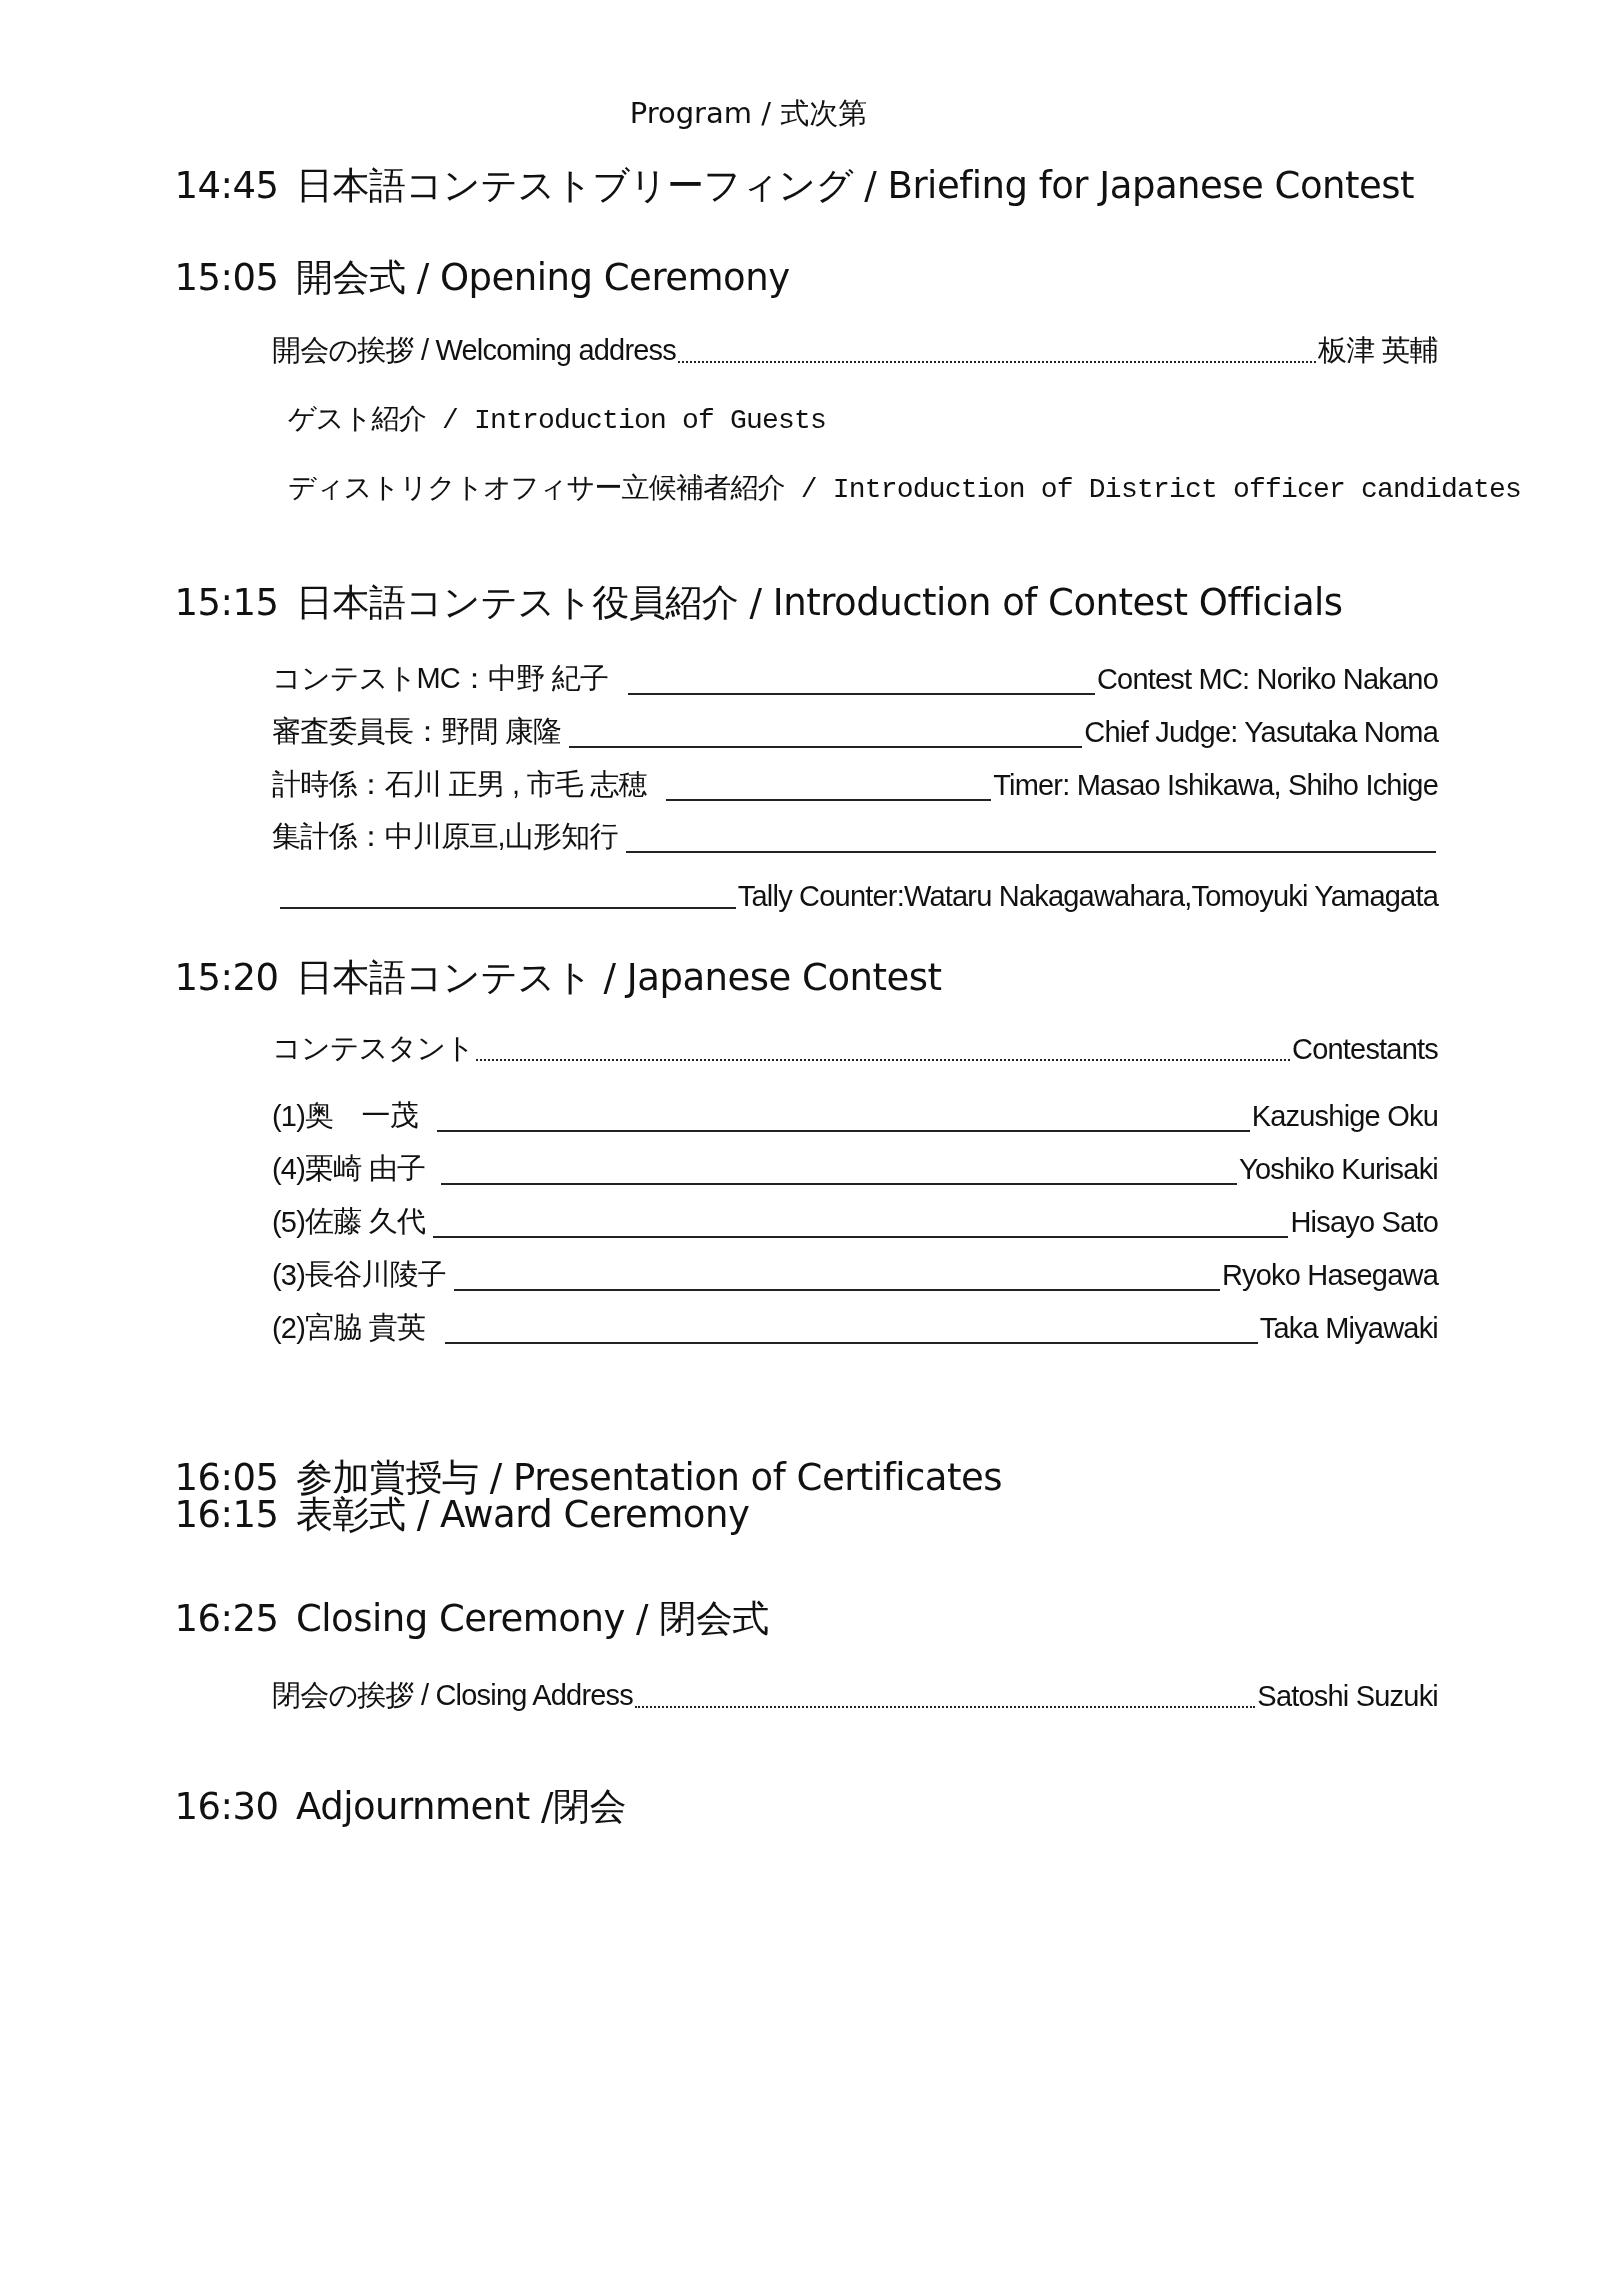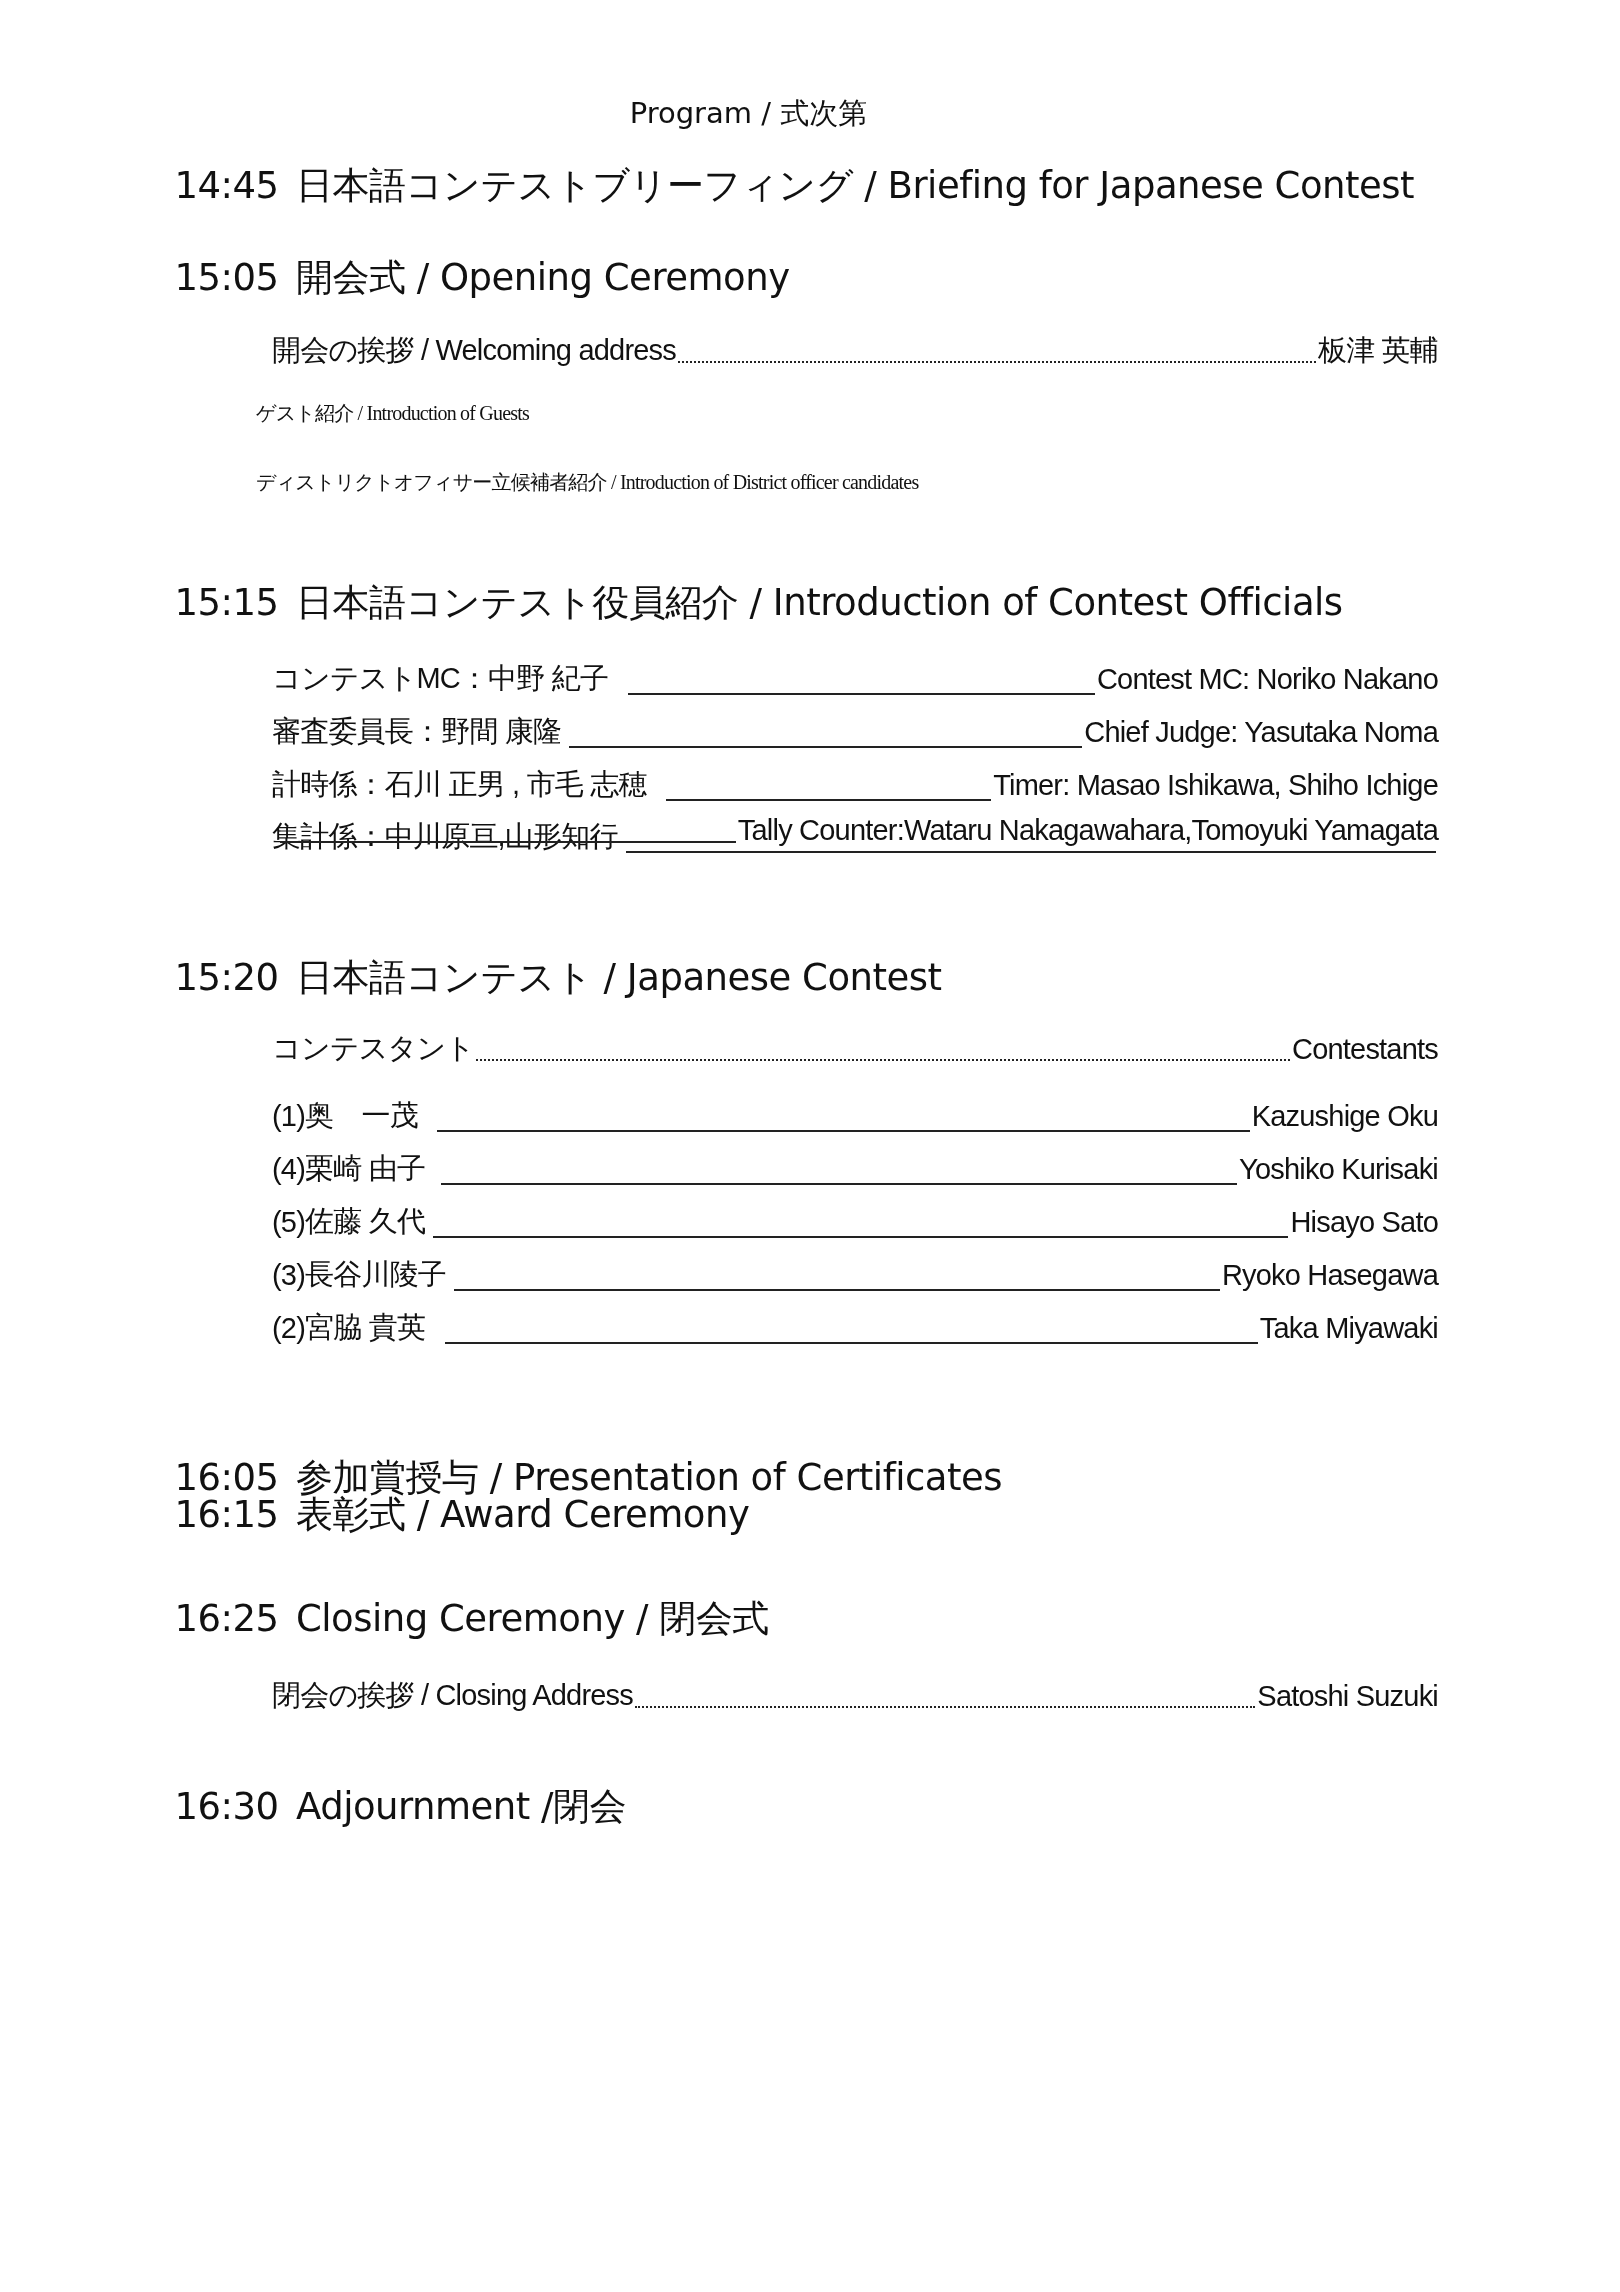--- a/index.html
+++ b/index.html
@@ -3,22 +3,22 @@
 <meta charset="utf-8">
 <style>
   html, body { margin: 0; padding: 0; background: #ffffff; }
   body { width: 1620px; height: 2293px; position: relative; overflow: hidden; color: #111111;
          font-family: "DejaVu Sans", sans-serif; }
   .title { position: absolute; top: 94px; left: 0; width: 1497px; text-align: center;
            font-size: 29px; font-family: "DejaVu Sans", sans-serif; }
   .heading { position: absolute; left: 157px; font-size: 37px; white-space: nowrap;
              font-family: "DejaVu Sans", sans-serif; letter-spacing: -0.5px; text-align: center; }
   .heading .time { display: inline-block; width: 139px; }
-  .sub { position: absolute; left: 256px; width: 1166px; font-size: 20px; white-space: nowrap;
-         font-family: Liberation Serif, serif; letter-spacing: -0.8px; }
+  .sub { position: absolute; left: 288px; width: 1166px; font-size: 28px; white-space: nowrap;
+         font-family: Liberation Mono, monospace; letter-spacing: -0.8px; }
   .row { position: absolute; left: 272px; width: 1166px; display: flex; align-items: center;
          font-size: 29px; white-space: nowrap; font-family: "Liberation Sans", sans-serif; letter-spacing: -0.8px; }
   .row .fill { flex: 1; margin: 0 2px; align-self: stretch; position: relative; }
   .row .fill.dots::after { content: ""; position: absolute; left: 0; right: 0; bottom: 7.8px;
          border-bottom: 2.9px dotted #222; }
   .row .fill.line::after { content: ""; position: absolute; left: 5.9px; right: 0; bottom: 3.9px;
          border-bottom: 2px solid #222; }
   .row .right { text-align: right; }
 </style>
 </head>
@@ -56,21 +56,21 @@
 </div>
 <div class="row" style="top:765px">
   <span>計時係：石川 正男 , 市毛 志穂</span>
   <span class="fill line" style="margin-left:13.7px"></span>
   <span class="right">Timer: Masao Ishikawa, Shiho Ichige</span>
 </div>
 <div class="row" style="top:817px">
   <span>集計係：中川原亘,山形知行</span>
   <span class="fill line"></span>
 </div>
-<div class="row" style="top:814px">
+<div class="row" style="top:880px">
   <span class="fill line"></span>
   <span class="right">Tally Counter:Wataru Nakagawahara,Tomoyuki Yamagata</span>
 </div>
 
 <div class="heading" style="top:953px">
   <span class="time">15:20</span><span>日本語コンテスト / Japanese Contest</span>
 </div>
 <div class="row" style="top:1029px">
   <span>コンテスタント</span>
   <span class="fill dots"></span>

